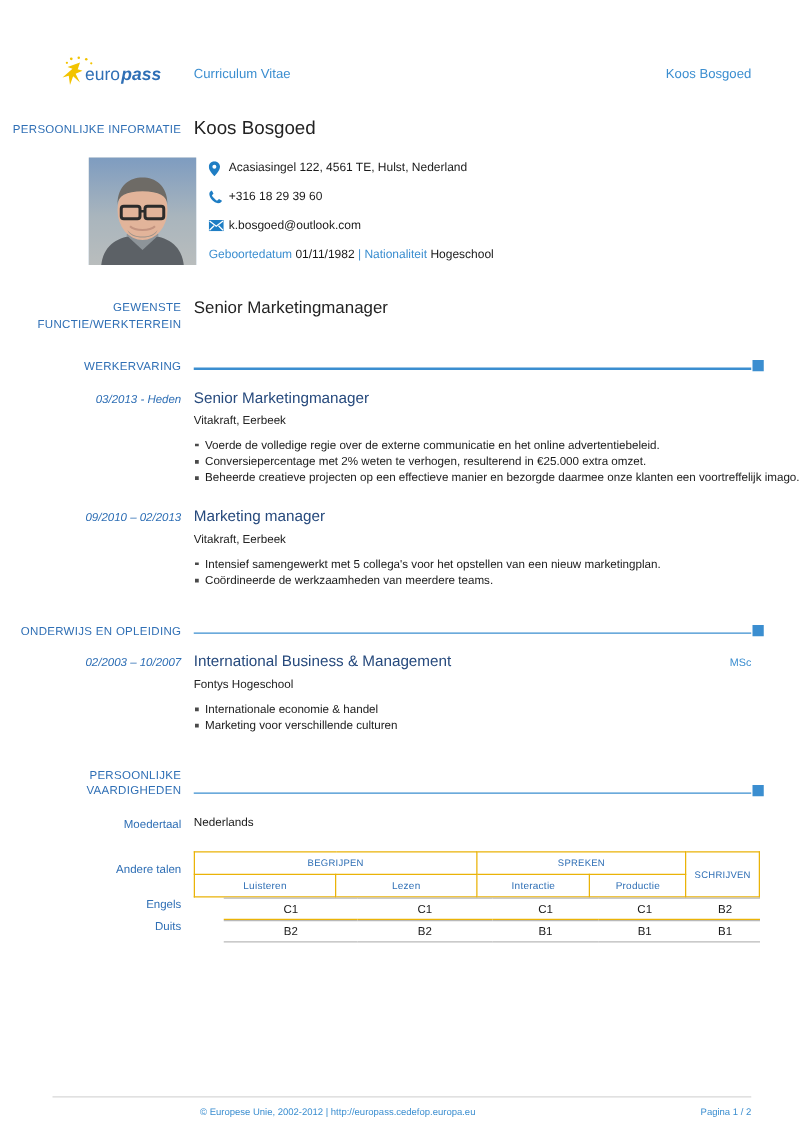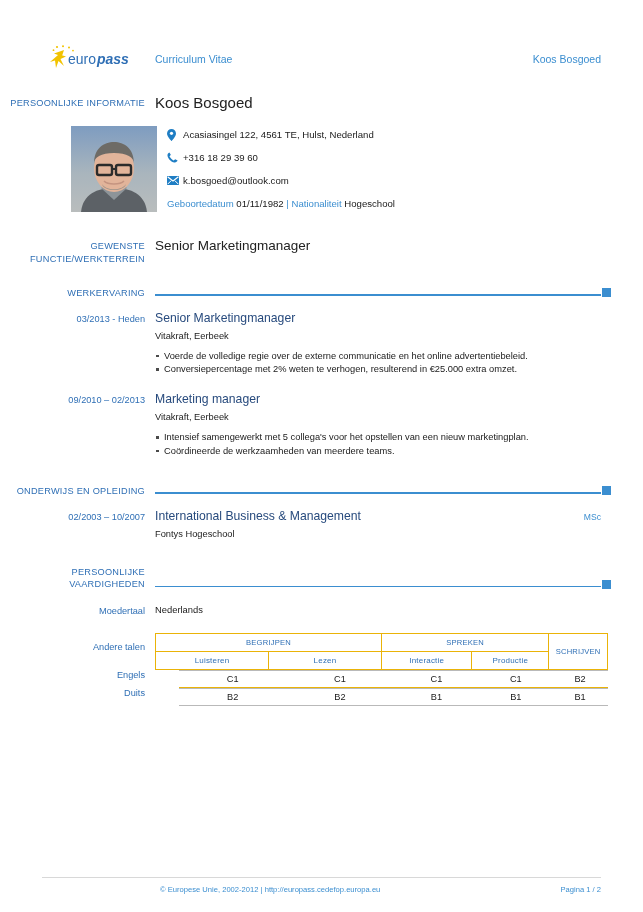--- a/index.html
+++ b/index.html
@@ -196,21 +196,21 @@
     position: absolute;
     right: 32px;
     top: 1px;
     width: 9px;
     height: 9px;
     background: #3b8ed0;
   }
 
   
   .entry { margin-top: 11px; align-items: flex-start; }
-  .entry .col-label { padding-top: 2px; }
+  .entry .col-label { padding-top: 2px; font-style: italic; }
   .entry-title {
     font-size: 12.2px;
     color: #274a7d;
     line-height: 15px;
   }
   .entry-org {
     font-size: 9.3px;
     color: #222;
     line-height: 12px;
     margin-top: 4px;
@@ -455,20 +455,21 @@
   <div class="row entry">
     <div class="col-label">
       <div class="date-label">03/2013 - Heden</div>
     </div>
     <div class="col-content">
       <div class="entry-title">Senior Marketingmanager</div>
       <div class="entry-org">Vitakraft, Eerbeek</div>
       <ul class="bullets">
         <li>Voerde de volledige regie over de externe communicatie en het online advertentiebeleid.</li>
         <li>Conversiepercentage met 2% weten te verhogen, resulterend in €25.000 extra omzet.</li>
+        <li>Beheerde creatieve projecten op een effectieve manier en bezorgde daarmee onze klanten een voortreffelijk imago.</li>
       </ul>
     </div>
   </div>
 
   <div class="row entry" style="margin-top:16px;">
     <div class="col-label">
       <div class="date-label">09/2010 – 02/2013</div>
     </div>
     <div class="col-content">
       <div class="entry-title">Marketing manager</div>
@@ -493,20 +494,24 @@
   <div class="row entry">
     <div class="col-label">
       <div class="date-label">02/2003 – 10/2007</div>
     </div>
     <div class="col-content">
       <div class="entry-head">
         <div class="entry-title">International Business &amp; Management</div>
         <div class="entry-degree">MSc</div>
       </div>
       <div class="entry-org">Fontys Hogeschool</div>
+      <ul class="bullets">
+        <li>Internationale economie &amp; handel</li>
+        <li>Marketing voor verschillende culturen</li>
+      </ul>
     </div>
   </div>
 
   <div class="row divider-row skills-divider" style="margin-top:26px;">
     <div class="col-label">
       <div class="sec-label two-line">PERSOONLIJKE</div>
       <div class="sec-label two-line">VAARDIGHEDEN</div>
     </div>
     <div class="divider-wrap" style="align-self:flex-end;">
       <div class="divider-line"></div>

